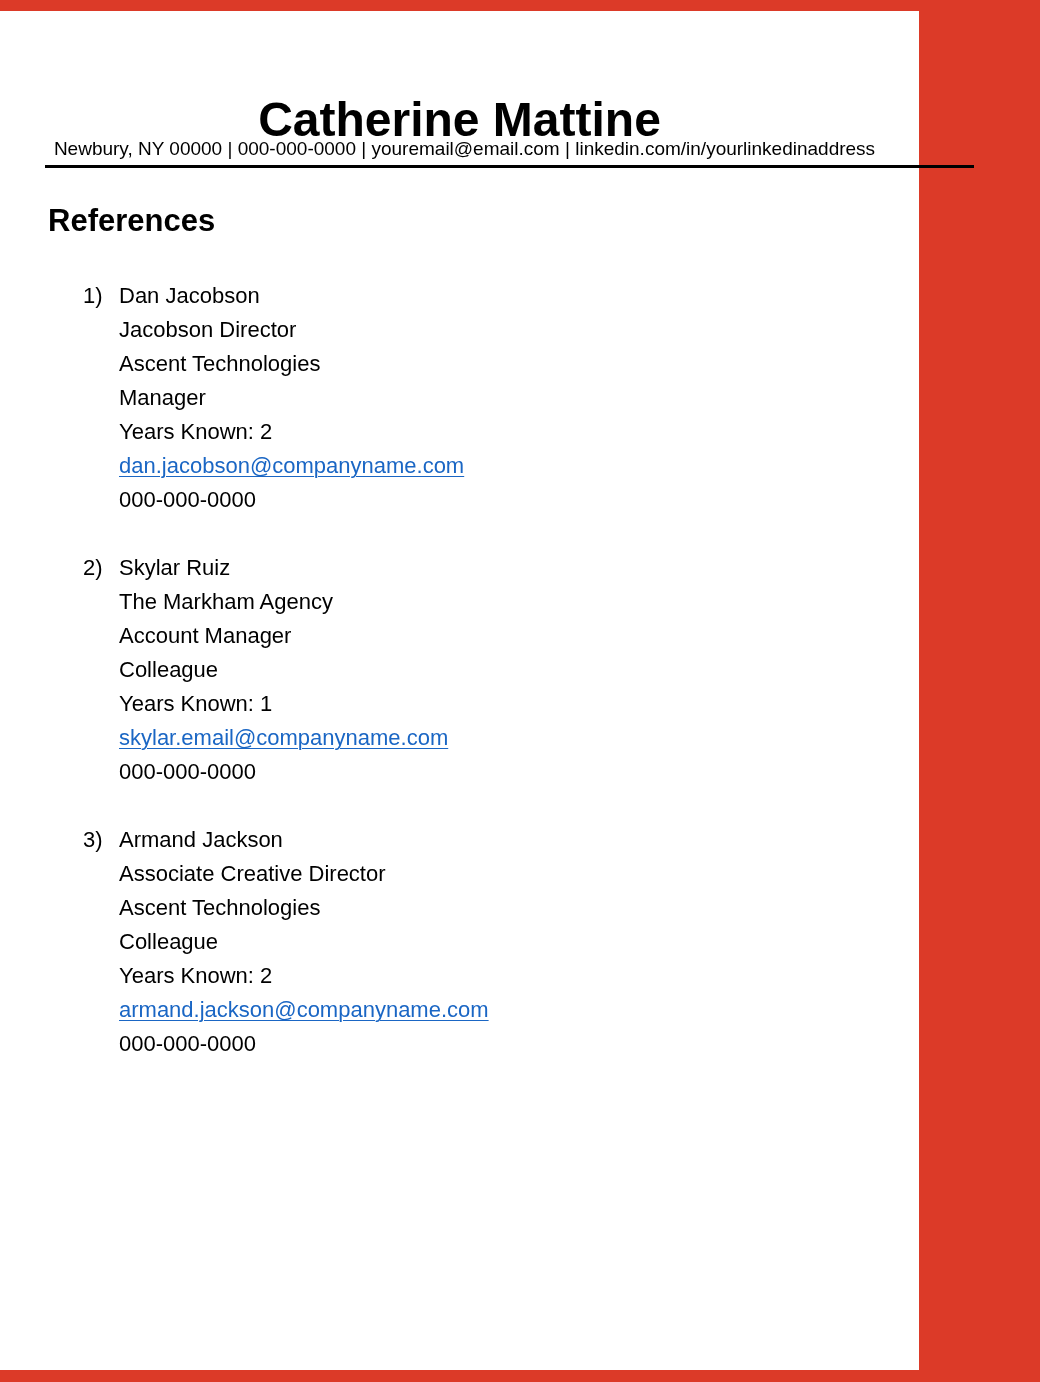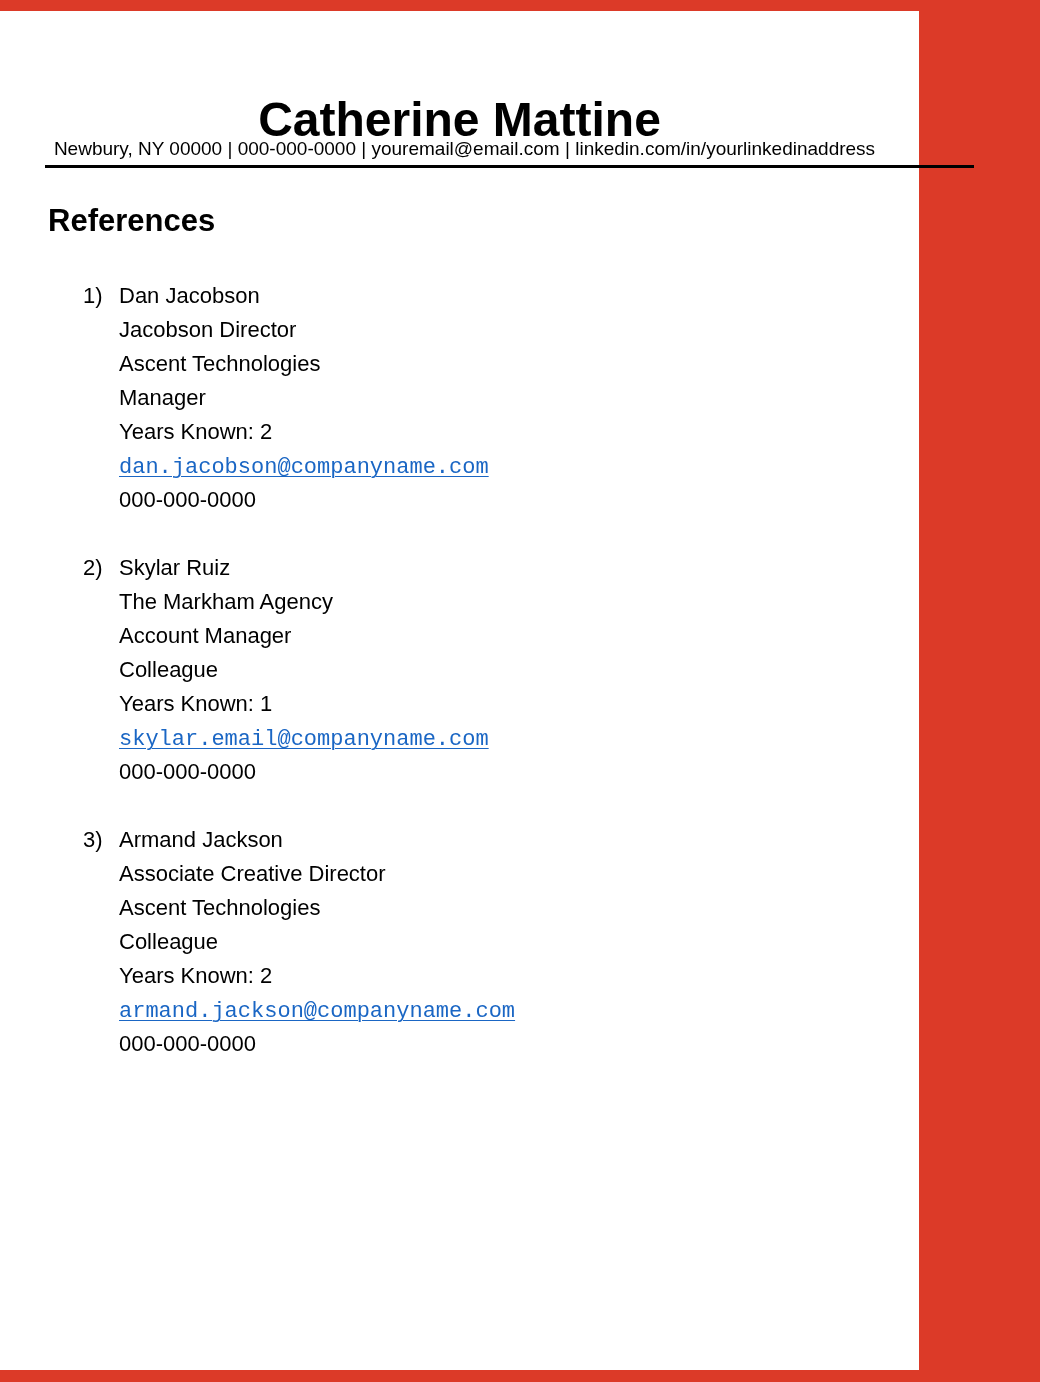--- a/index.html
+++ b/index.html
@@ -64,21 +64,20 @@
     font-size: 22px;
     line-height: 34px;
     height: 34px;
   }
   .ref .email {
     color: #1a66c4;
     text-decoration: underline;
     text-decoration-thickness: 1px;
     text-underline-offset: 3px;
     cursor: pointer;
-    font-family: Liberation Mono, monospace;
   }
 </style>
 </head>
 <body>
 
 <div class="page">
   <div class="name">Catherine Mattine</div>
   <div class="contact">Newbury, NY 00000 | 000-000-0000 | youremail@email.com | linkedin.com/in/yourlinkedinaddress</div>
   <div class="rule"></div>
 

